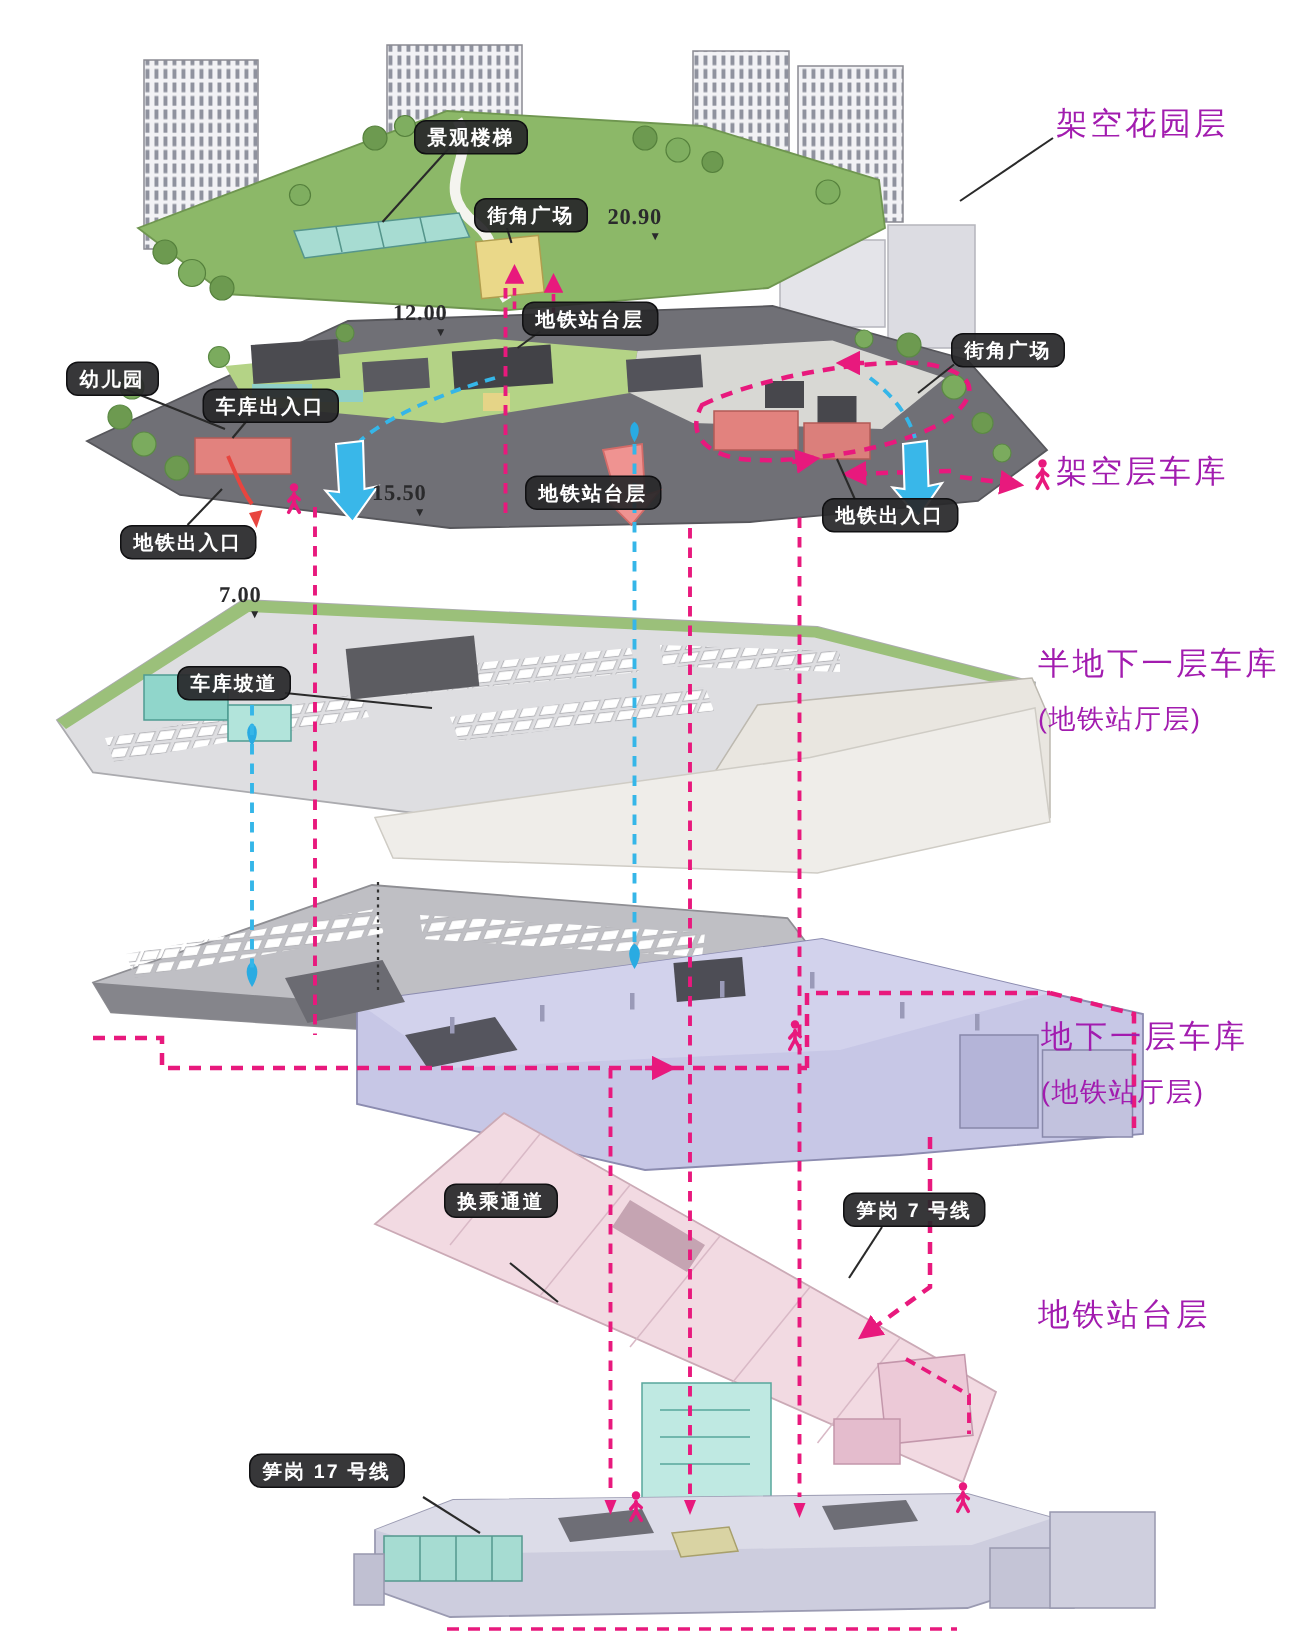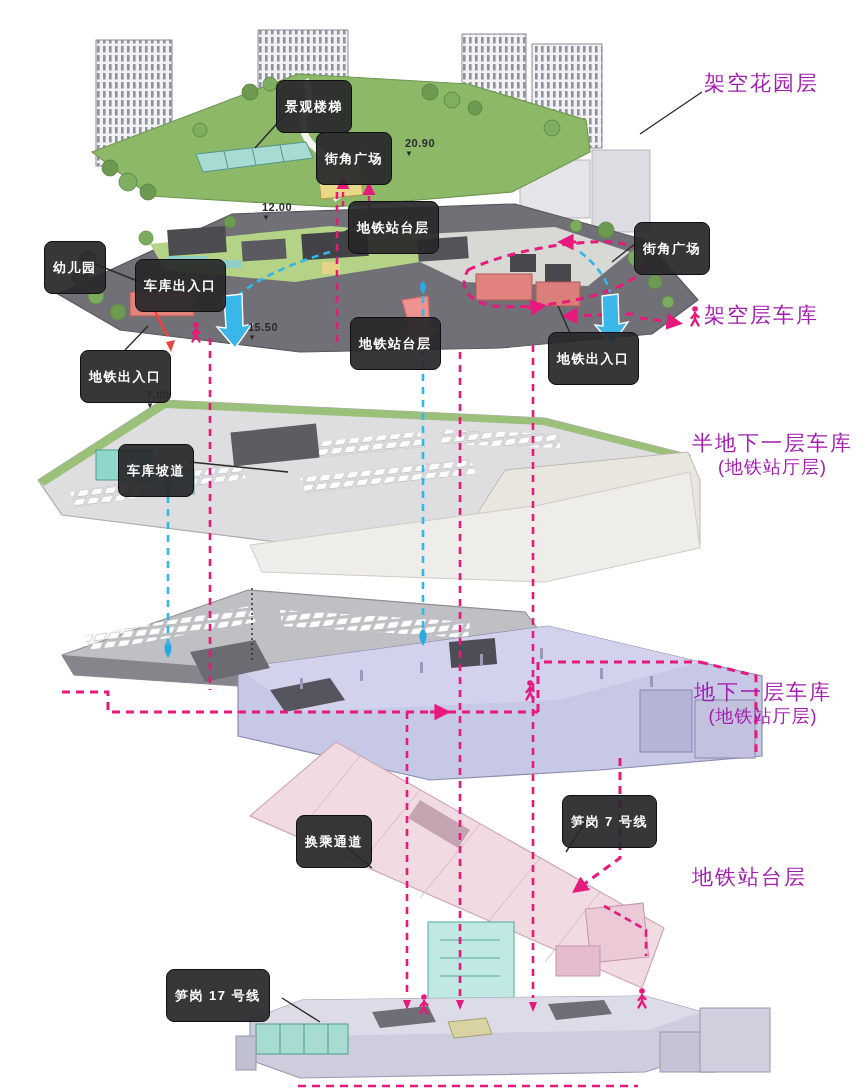--- a/index.html
+++ b/index.html
@@ -1,25 +1,25 @@
 <!DOCTYPE html>
 <html><head>
 <meta charset="utf-8">
 <style>
   html,body{margin:0;padding:0;background:#ffffff;}
   body{width:868px;height:1092px;position:relative;font-family:"Liberation Sans","DejaVu Sans",sans-serif;overflow:hidden;}
   .stage{position:absolute;left:0;top:0;width:868px;height:1092px;z-index:1;}
   .pill{position:absolute;z-index:6;background:rgba(40,40,42,.93);color:#fff;
-        font-size:13px;font-weight:bold;line-height:1;padding:19px 8px;border-radius:8px;
+        font-size:13px;font-weight:bold;line-height:1;padding:4px 8px;border-radius:8px;
         border:1.5px solid #101012;letter-spacing:1.5px;white-space:nowrap;}
   .side{position:absolute;z-index:6;color:#a21caf;font-weight:normal;font-size:21px;
         letter-spacing:2px;white-space:nowrap;line-height:1.25;}
-  .side .sub{display:block;font-size:18px;text-align:center;letter-spacing:1px;margin-top:0;}
-  .elev{position:absolute;z-index:6;color:#2a2a2c;font-size:11px;font-weight:bold;
-        text-align:left;line-height:1;letter-spacing:.5px;}
+  .side .sub{display:block;font-size:18px;letter-spacing:1px;margin-top:12px;}
+  .elev{position:absolute;z-index:6;color:#2a2a2c;font-size:15px;font-weight:bold;
+        text-align:right;line-height:1;letter-spacing:.5px;font-family:Liberation Serif, serif;}
   .elev::after{content:"▼";display:block;font-size:8px;margin-top:1px;}
 </style>
 </head>
 <body>
 
 <svg class="stage" viewBox="0 0 868 1092">
   <defs>
     <pattern id="win" width="6" height="9" patternUnits="userSpaceOnUse">
       <rect width="6" height="9" fill="#f2f2f5"></rect>
       <rect x="1" y="1" width="2.6" height="6.5" fill="#8f929e"></rect>
@@ -244,21 +244,21 @@
 <div class="pill" style="left:276px;top:80px">景观楼梯</div>
 <div class="pill" style="left:316px;top:132px">街角广场</div>
 <div class="pill" style="left:348px;top:201px">地铁站台层</div>
 <div class="pill" style="left:44px;top:241px">幼儿园</div>
 <div class="pill" style="left:135px;top:259px">车库出入口</div>
 <div class="pill" style="left:634px;top:222px">街角广场</div>
 <div class="pill" style="left:350px;top:317px">地铁站台层</div>
 <div class="pill" style="left:80px;top:350px">地铁出入口</div>
 <div class="pill" style="left:548px;top:332px">地铁出入口</div>
 <div class="pill" style="left:118px;top:444px">车库坡道</div>
-<div class="pill" style="left:296px;top:815px">换乘通道</div>
+<div class="pill" style="left:296px;top:789px">换乘通道</div>
 <div class="pill" style="left:562px;top:795px">笋岗 7 号线</div>
 <div class="pill" style="left:166px;top:969px">笋岗 17 号线</div>
 
 <div class="side" style="left:704px;top:70px">架空花园层</div>
 <div class="side" style="left:704px;top:302px">架空层车库</div>
 <div class="side" style="left:692px;top:430px">
   <span>半地下一层车库</span>
   <span class="sub">(地铁站厅层)</span>
 </div>
 <div class="side" style="left:694px;top:679px">

